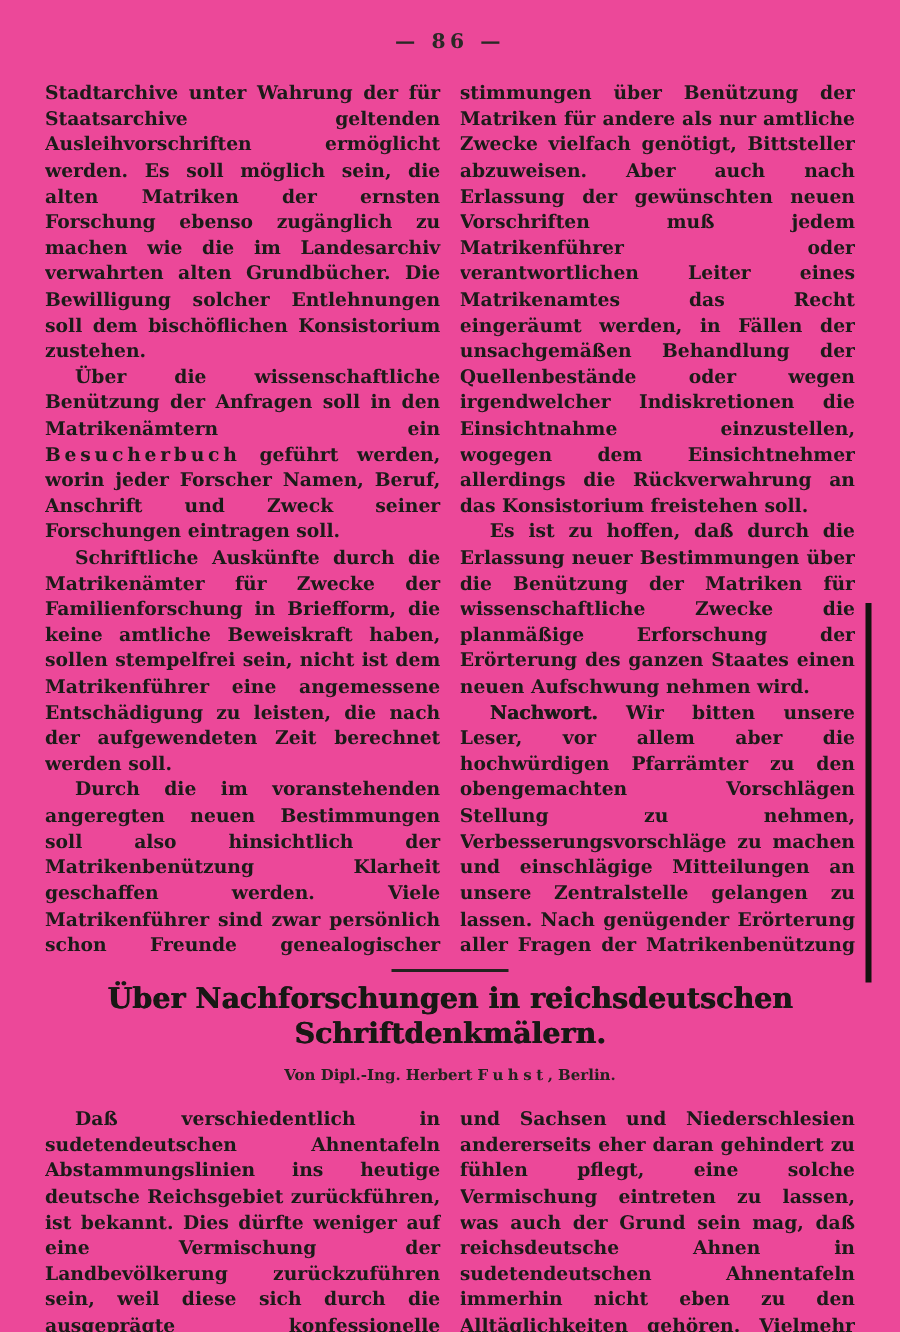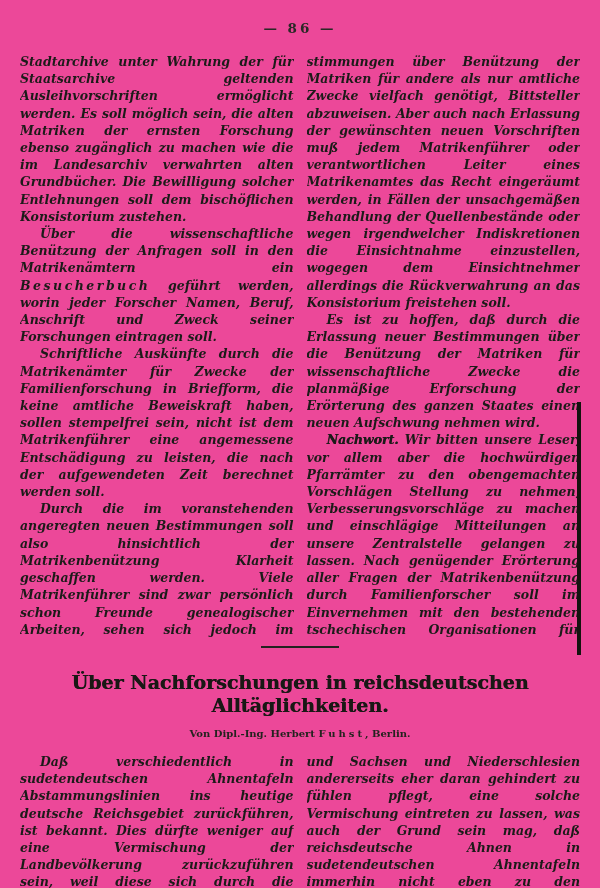--- a/index.html
+++ b/index.html
@@ -17,23 +17,22 @@
     text-align: center;
     padding-top: 20px;
     font-size: 13.5px;
     font-weight: bold;
     letter-spacing: 3px;
     color: #2a2926;
   }
   .cols {
     display: flex;
     gap: 13px;
-    padding: 0 20px;
+    padding: 0 30px;
     margin-top: 17px;
-    font-style: italic;
   }
   .col {
     width: 283px;
     text-align: justify;
     font-size: 12.5px;
     font-weight: bold;
     line-height: 17.2px;
     overflow: hidden;
   }
   .a1col { height: 588px; }
@@ -46,21 +45,21 @@
     width: 78px;
     border: 0;
     border-top: 2px solid #23221f;
     margin: 5px auto 4px auto;
   }
   .headline {
     text-align: center;
     font-size: 19px;
     font-weight: bold;
     line-height: 23px;
-    margin-top: 23px;
+    margin-top: 7px;
     text-shadow: 0.5px 0 0 currentColor;
     color: #191815;
   }
   .byline {
     text-align: center;
     font-size: 10px;
     font-weight: bold;
     margin-top: 11px;
     color: #24231f;
   }
@@ -95,21 +94,21 @@
 
     </div>
   </div>
 
   <div class="margin-bar"></div>
 
   <hr class="divider">
 
   <div class="headline">
     <div>Über Nachforschungen in reichsdeutschen</div>
-    <div>Alltäglichkeiten.</div>
+    <div>Schriftdenkmälern.</div>
   </div>
 
   <div class="byline"><span>Von Dipl.-Ing. Herbert </span><span class="spaced-name">Fuhst</span><span>, Berlin.</span></div>
 
   <div class="cols" style="margin-top:14px;">
     <div class="col a2col">
       <p>Daß verschiedentlich in sudetendeutschen Ahnentafeln Abstammungslinien ins heutige deutsche Reichsgebiet zurückführen, ist bekannt. Dies dürfte weniger auf eine Vermischung der Landbevölkerung zurückzuführen sein, weil diese sich durch die ausgeprägte konfessionelle Trennlinie zwischen Böhmen einerseits</p>
     </div>
     <div class="col a2col">
       <p class="noindent">und Sachsen und Niederschlesien andererseits eher daran gehindert zu fühlen pflegt, eine solche Vermischung eintreten zu lassen, was auch der Grund sein mag, daß reichsdeutsche Ahnen in sudetendeutschen Ahnentafeln immerhin nicht eben zu den Alltäglichkeiten gehören. Vielmehr werden es hauptsächlich Angehörige</p>

